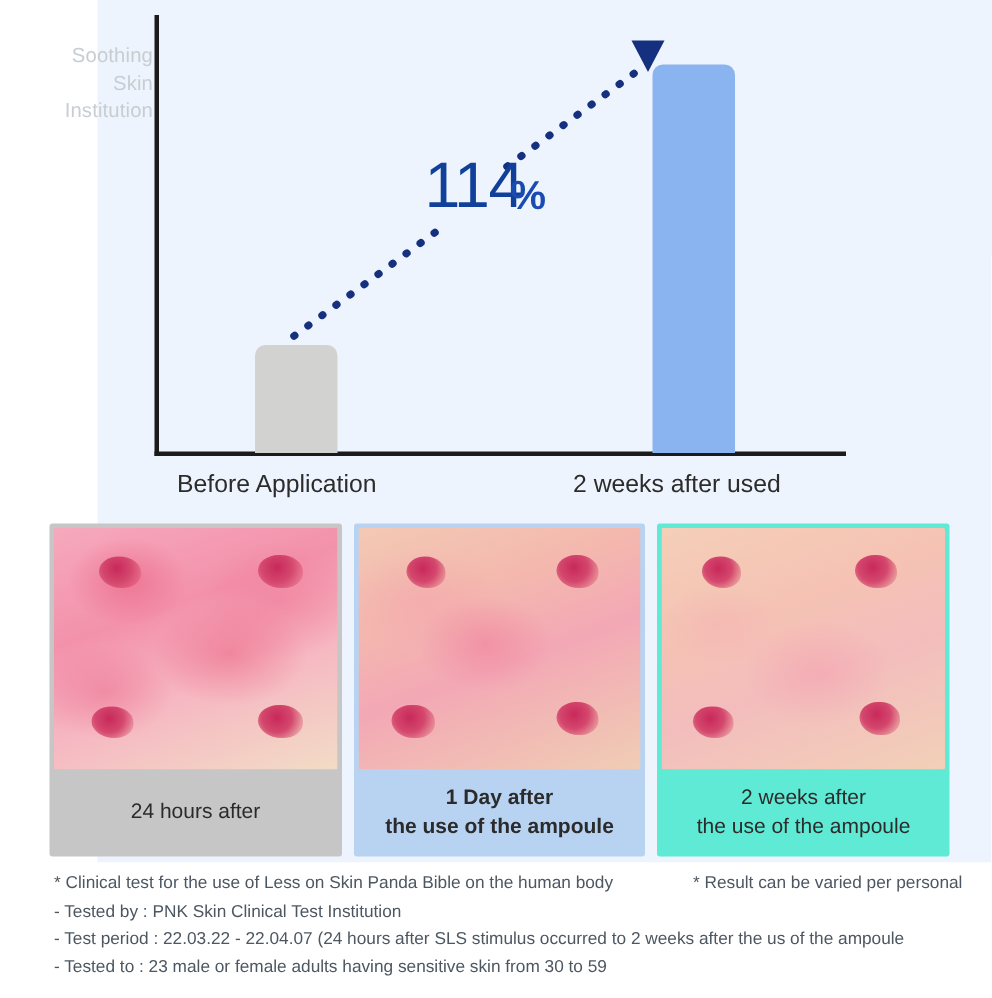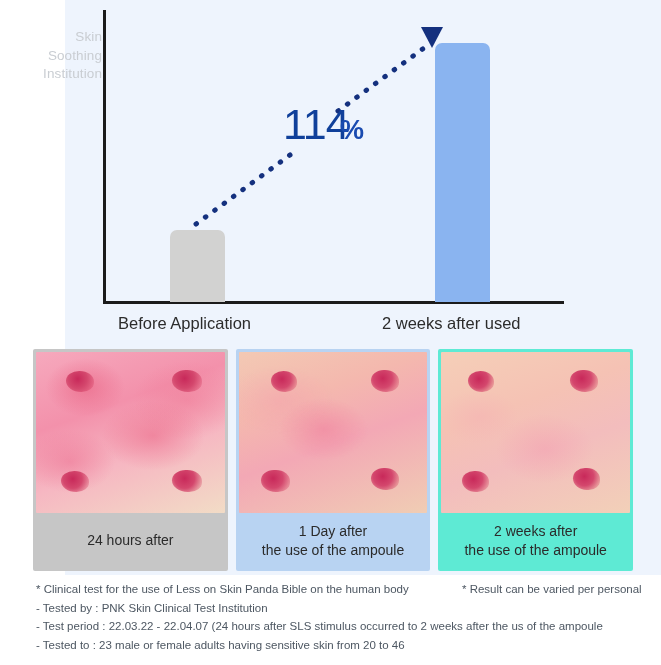--- a/index.html
+++ b/index.html
@@ -129,21 +129,21 @@
     gap: 8px;
   }
   .card {
     width: 196px;
     display: flex;
     flex-direction: column;
     border-radius: 2px;
     overflow: hidden;
   }
   .card.c1 { background: #c6c6c6; }
-  .card.c2 { background: #b8d3f2; }
+  .card.c2 { background: #b8d3f2; font-weight: bold; }
   .card.c3 { background: #5eead4; }
 
   .card-photo {
     height: 161px;
     margin: 3px 3px 0 3px;
     position: relative;
     overflow: hidden;
     border-radius: 1px;
   }
   .photo-1 {
@@ -207,22 +207,22 @@
 </head>
 <body>
 
 <div class="bg-white-left"></div>
 <div class="bg-blue-panel"></div>
 <div class="bg-white-bottom"></div>
 
 <div class="chart-area">
 
   <div class="y-axis-label">
+    <div>Soothing</div>
     <div>Skin</div>
-    <div>Soothing</div>
     <div>Institution</div>
   </div>
 
   <div class="axis-y-line"></div>
   <div class="axis-x-line"></div>
 
   <div class="bar bar-before"></div>
   <div class="bar bar-after"></div>
 
   <svg class="trend-svg" viewBox="0 0 661 340" xmlns="http://www.w3.org/2000/svg">
@@ -276,16 +276,16 @@
       <span>2 weeks after</span>
       <span>the use of the ampoule</span>
     </div>
   </div>
 </div>
 
 <div class="notes">
   <div>* Clinical test for the use of Less on Skin Panda Bible on the human body</div>
   <div>- Tested by : PNK Skin Clinical Test Institution</div>
   <div class="note-wide">- Test period : 22.03.22 - 22.04.07 (24 hours after SLS stimulus occurred to 2 weeks after the us of the ampoule</div>
-  <div class="note-wide">- Tested to : 23 male or female adults having sensitive skin from 20 to 46</div>
+  <div class="note-wide">- Tested to : 23 male or female adults having sensitive skin from 30 to 59</div>
 </div>
 
 <div class="note-right">* Result can be varied per personal</div>
 
 </body></html>

